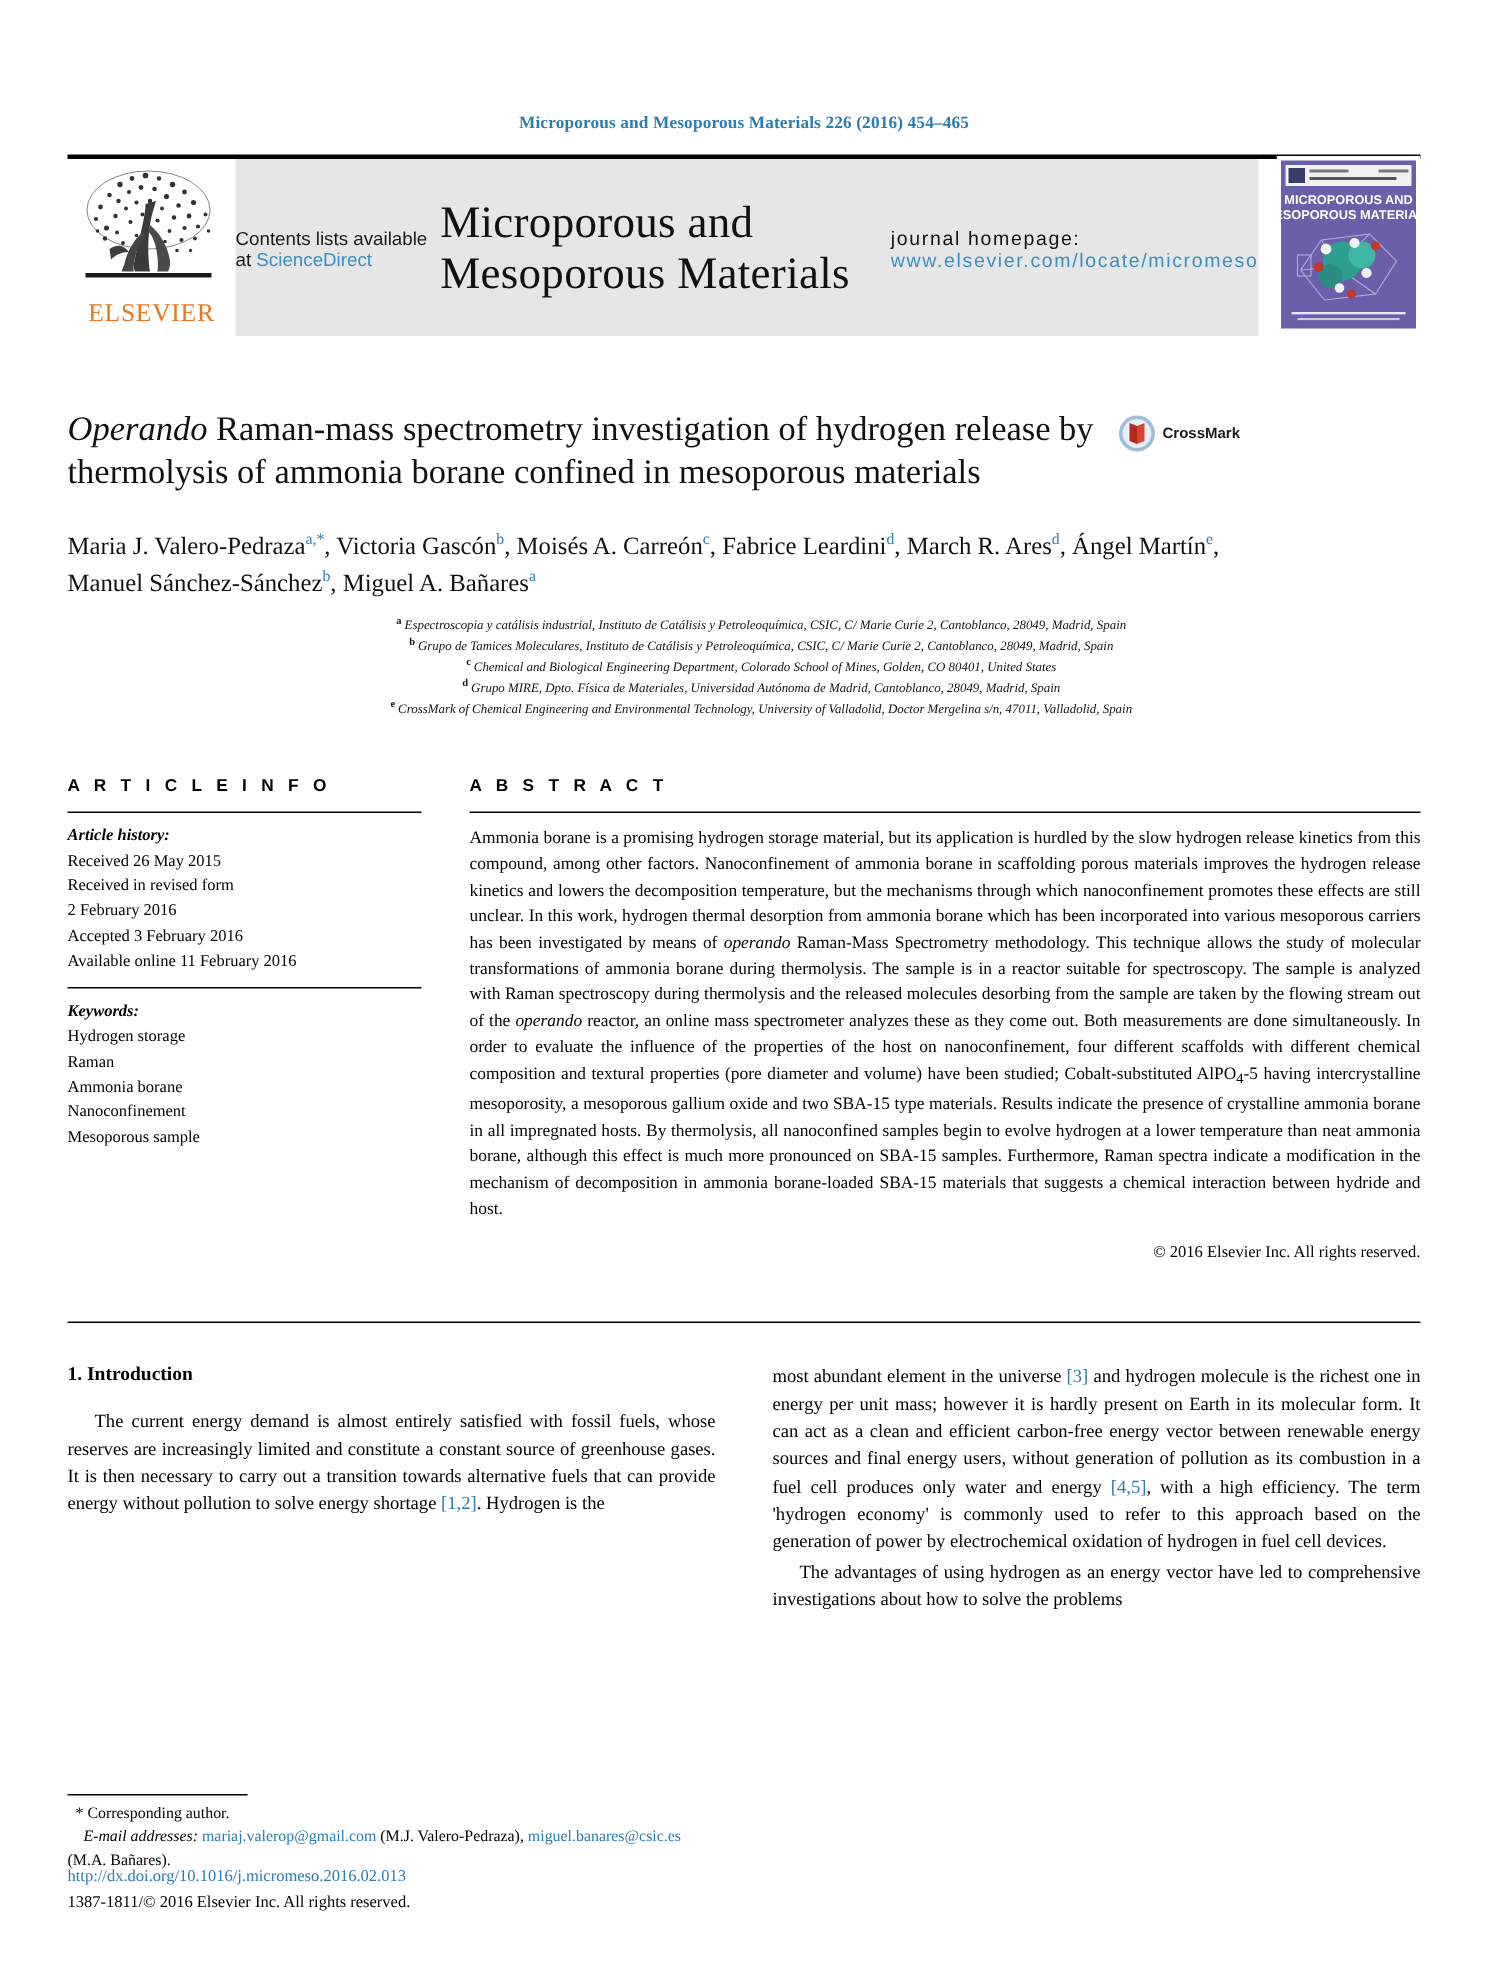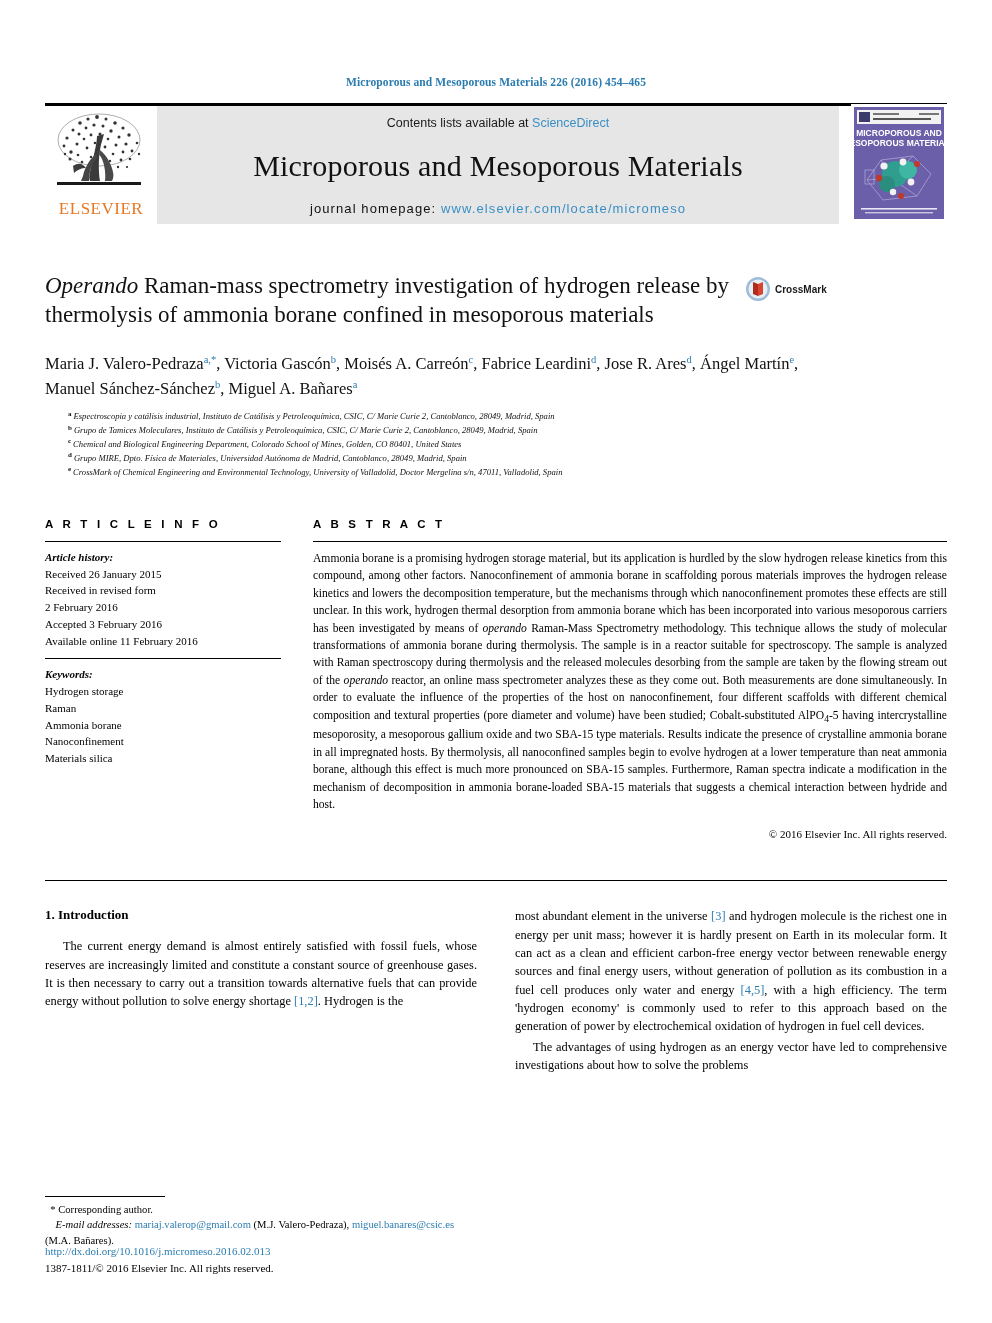--- a/index.html
+++ b/index.html
@@ -56,21 +56,21 @@
     font-family: "Liberation Serif", serif;
     font-size: 17px;
     letter-spacing: 0.5px;
     font-weight: normal;
     margin-top: 1px;
   }
   .masthead-center {
     flex: 1 1 auto;
     background: #e6e6e6;
     display: flex;
-    flex-direction: column;
+    flex-direction: row;
     align-items: center;
     justify-content: space-between;
     padding: 10px 0 8px 0;
     box-sizing: border-box;
   }
   .contents-line {
     font-family: "Liberation Sans", sans-serif;
     font-size: 12.5px;
     color: #1a1a1a;
   }
@@ -141,20 +141,21 @@
     line-height: 0;
   }
 
   
   .affiliations {
     margin: 9px 45px 0 68px;
     font-size: 8.6px;
     line-height: 1.62;
     font-style: italic;
     color: #111;
+    text-align: center;
   }
   .affiliations .aff-mark {
     font-style: normal;
     font-weight: bold;
     font-size: 7px;
     vertical-align: super;
     line-height: 0;
     margin-right: 2px;
   }
 
@@ -374,21 +375,21 @@
   </div>
 
   <div class="authors">
     <span>
       <span>Maria J. Valero-Pedraza</span><sup>a,*</sup>,
       <span>Victoria Gascón</span><sup>b</sup>,
       <span>Moisés A. Carreón</span><sup>c</sup>,
       <span>Fabrice Leardini</span><sup>d</sup>,
     </span>
     <span>
-      <span>Jose R. Ares</span><sup>d</sup>,
+      <span>March R. Ares</span><sup>d</sup>,
       <span>Ángel Martín</span><sup>e</sup>,
       <span>Manuel Sánchez-Sánchez</span><sup>b</sup>,
       <span>Miguel A. Bañares</span><sup>a</sup>
     </span>
   </div>
 
   <div class="affiliations">
     <div><span class="aff-mark">a</span><span>Espectroscopia y catálisis industrial, Instituto de Catálisis y Petroleoquímica, CSIC, C/ Marie Curie 2, Cantoblanco, 28049, Madrid, Spain</span></div>
     <div><span class="aff-mark">b</span><span>Grupo de Tamices Moleculares, Instituto de Catálisis y Petroleoquímica, CSIC, C/ Marie Curie 2, Cantoblanco, 28049, Madrid, Spain</span></div>
     <div><span class="aff-mark">c</span><span>Chemical and Biological Engineering Department, Colorado School of Mines, Golden, CO 80401, United States</span></div>
@@ -396,34 +397,34 @@
     <div><span class="aff-mark">e</span><span>CrossMark of Chemical Engineering and Environmental Technology, University of Valladolid, Doctor Mergelina s/n, 47011, Valladolid, Spain</span></div>
   </div>
 
   <div class="info-abstract">
 
     <div class="col-info">
       <div class="sec-head">A R T I C L E   I N F O</div>
       <div class="rule"></div>
       <div class="info-block">
         <div class="lbl">Article history:</div>
-        <div>Received 26 January 2015</div>
+        <div>Received 26 May 2015</div>
         <div>Received in revised form</div>
         <div>2 February 2016</div>
         <div>Accepted 3 February 2016</div>
         <div>Available online 11 February 2016</div>
       </div>
       <div class="rule"></div>
       <div class="info-block">
         <div class="lbl">Keywords:</div>
         <div>Hydrogen storage</div>
         <div>Raman</div>
         <div>Ammonia borane</div>
         <div>Nanoconfinement</div>
-        <div>Materials silica</div>
+        <div>Mesoporous sample</div>
       </div>
     </div>
 
     <div class="col-abstract">
       <div class="sec-head">A B S T R A C T</div>
       <div class="rule"></div>
       <div class="abstract-body"><span>Ammonia borane is a promising hydrogen storage material, but its application is hurdled by the slow hydrogen release kinetics from this compound, among other factors. Nanoconfinement of ammonia borane in scaffolding porous materials improves the hydrogen release kinetics and lowers the decomposition temperature, but the mechanisms through which nanoconfinement promotes these effects are still unclear. In this work, hydrogen thermal desorption from ammonia borane which has been incorporated into various mesoporous carriers has been investigated by means of </span><span class="it">operando</span><span> Raman-Mass Spectrometry methodology. This technique allows the study of molecular transformations of ammonia borane during thermolysis. The sample is in a reactor suitable for spectroscopy. The sample is analyzed with Raman spectroscopy during thermolysis and the released molecules desorbing from the sample are taken by the flowing stream out of the </span><span class="it">operando</span><span> reactor, an online mass spectrometer analyzes these as they come out. Both measurements are done simultaneously. In order to evaluate the influence of the properties of the host on nanoconfinement, four different scaffolds with different chemical composition and textural properties (pore diameter and volume) have been studied; Cobalt-substituted AlPO</span><sub>4</sub><span>-5 having intercrystalline mesoporosity, a mesoporous gallium oxide and two SBA-15 type materials. Results indicate the presence of crystalline ammonia borane in all impregnated hosts. By thermolysis, all nanoconfined samples begin to evolve hydrogen at a lower temperature than neat ammonia borane, although this effect is much more pronounced on SBA-15 samples. Furthermore, Raman spectra indicate a modification in the mechanism of decomposition in ammonia borane-loaded SBA-15 materials that suggests a chemical interaction between hydride and host.</span></div>
       <div class="copyright">© 2016 Elsevier Inc. All rights reserved.</div>
     </div>
   </div>

